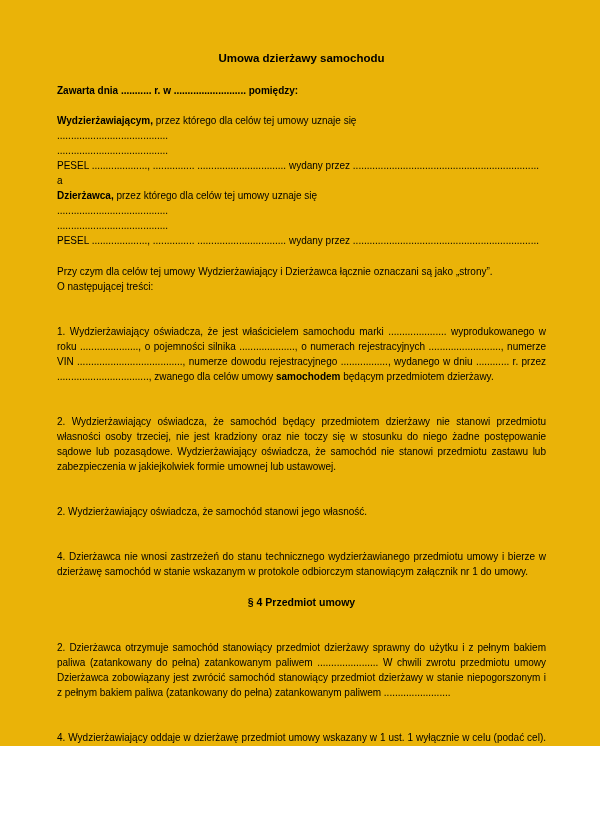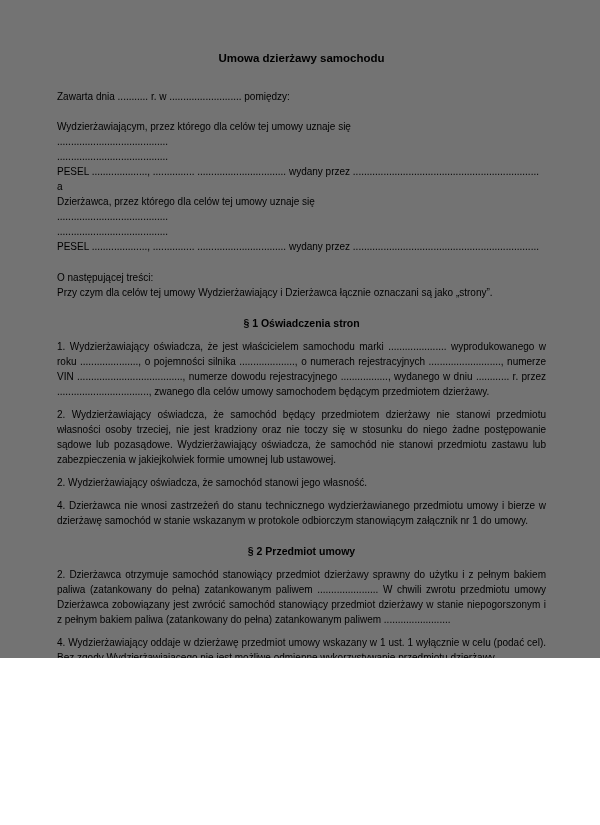--- a/index.html
+++ b/index.html
@@ -3,61 +3,61 @@
 <meta charset="utf-8">
 <style>
   html, body {
     margin: 0;
     padding: 0;
     background: #ffffff;
   }
   .page {
     position: relative;
     width: 600px;
-    height: 658px;
-    background: #737373;
+    height: 746px;
+    background: #eab308;
     overflow: hidden;
     font-family: "Liberation Sans", "DejaVu Sans", sans-serif;
     font-size: 10px;
     line-height: 15px;
     color: #000000;
   }
   .doc {
     position: absolute;
     left: 57px;
     top: 0;
     width: 489px;
   }
   .title {
     margin-top: 51px;
     text-align: center;
     font-weight: bold;
     font-size: 11.5px;
     line-height: 15px;
   }
   .opening {
-    margin-top: 23px;
-    font-weight: normal;
+    margin-top: 17px;
+    font-weight: bold;
   }
   .party-intro {
     margin-top: 15px;
   }
   .line { }
-  .b { font-weight: normal; }
+  .b { font-weight: bold; }
   .note {
     margin-top: 16px;
   }
   .heading {
     margin-top: 16px;
     text-align: center;
     font-weight: bold;
     font-size: 10.5px;
   }
   .para {
-    margin-top: 8px;
+    margin-top: 30px;
     text-align: justify;
   }
   .dots { letter-spacing: 0; }
 </style>
 </head>
 <body>
 
 <div class="page">
   <div class="doc">
 
@@ -71,35 +71,34 @@
       <div class="line dots">........................................</div>
       <div class="line">PESEL ...................., ............... ................................ wydany przez ...................................................................</div>
       <div class="line">a</div>
       <div class="line"><span class="b">Dzierżawca,</span><span> przez którego dla celów tej umowy uznaje się</span></div>
       <div class="line dots">........................................</div>
       <div class="line dots">........................................</div>
       <div class="line">PESEL ...................., ............... ................................ wydany przez ...................................................................</div>
     </div>
 
     <div class="note">
+      <div class="line">Przy czym dla celów tej umowy Wydzierżawiający i Dzierżawca łącznie oznaczani są jako „strony”.</div>
       <div class="line">O następującej treści:</div>
-      <div class="line">Przy czym dla celów tej umowy Wydzierżawiający i Dzierżawca łącznie oznaczani są jako „strony”.</div>
     </div>
 
-    <div class="heading">§ 1 Oświadczenia stron</div>
 
     <div class="para"><span>1. Wydzierżawiający oświadcza, że jest właścicielem samochodu marki ..................... wyprodukowanego w roku ....................., o pojemności silnika ...................., o numerach rejestracyjnych .........................., numerze VIN ......................................, numerze dowodu rejestracyjnego ................., wydanego w dniu ............ r. przez ................................., zwanego dla celów umowy </span><span class="b">samochodem</span><span> będącym przedmiotem dzierżawy.</span></div>
 
     <div class="para">2. Wydzierżawiający oświadcza, że samochód będący przedmiotem dzierżawy nie stanowi przedmiotu własności osoby trzeciej, nie jest kradziony oraz nie toczy się w stosunku do niego żadne postępowanie sądowe lub pozasądowe. Wydzierżawiający oświadcza, że samochód nie stanowi przedmiotu zastawu lub zabezpieczenia w jakiejkolwiek formie umownej lub ustawowej.</div>
 
     <div class="para">2. Wydzierżawiający oświadcza, że samochód stanowi jego własność.</div>
 
     <div class="para">4. Dzierżawca nie wnosi zastrzeżeń do stanu technicznego wydzierżawianego przedmiotu umowy i bierze w dzierżawę samochód w stanie wskazanym w protokole odbiorczym stanowiącym załącznik nr 1 do umowy.</div>
 
-    <div class="heading">§ 2 Przedmiot umowy</div>
+    <div class="heading">§ 4 Przedmiot umowy</div>
 
 
     <div class="para">2. Dzierżawca otrzymuje samochód stanowiący przedmiot dzierżawy sprawny do użytku i z pełnym bakiem paliwa (zatankowany do pełna) zatankowanym paliwem ...................... W chwili zwrotu przedmiotu umowy Dzierżawca zobowiązany jest zwrócić samochód stanowiący przedmiot dzierżawy w stanie niepogorszonym i z pełnym bakiem paliwa (zatankowany do pełna) zatankowanym paliwem ........................</div>
 
 
     <div class="para">4. Wydzierżawiający oddaje w dzierżawę przedmiot umowy wskazany w 1 ust. 1 wyłącznie w celu (podać cel). Bez zgody Wydzierżawiającego nie jest możliwe odmienne wykorzystywanie przedmiotu dzierżawy.</div>
 
   </div>
 </div>
 

